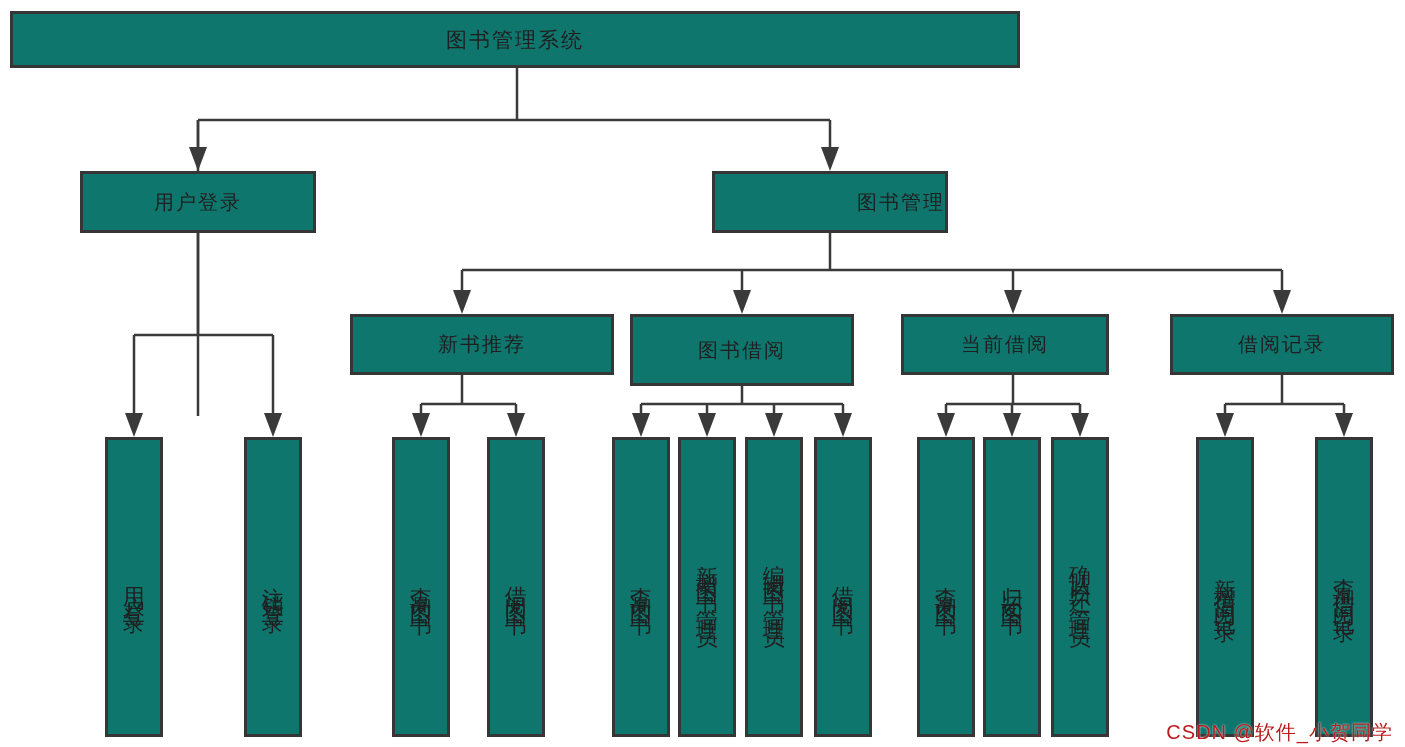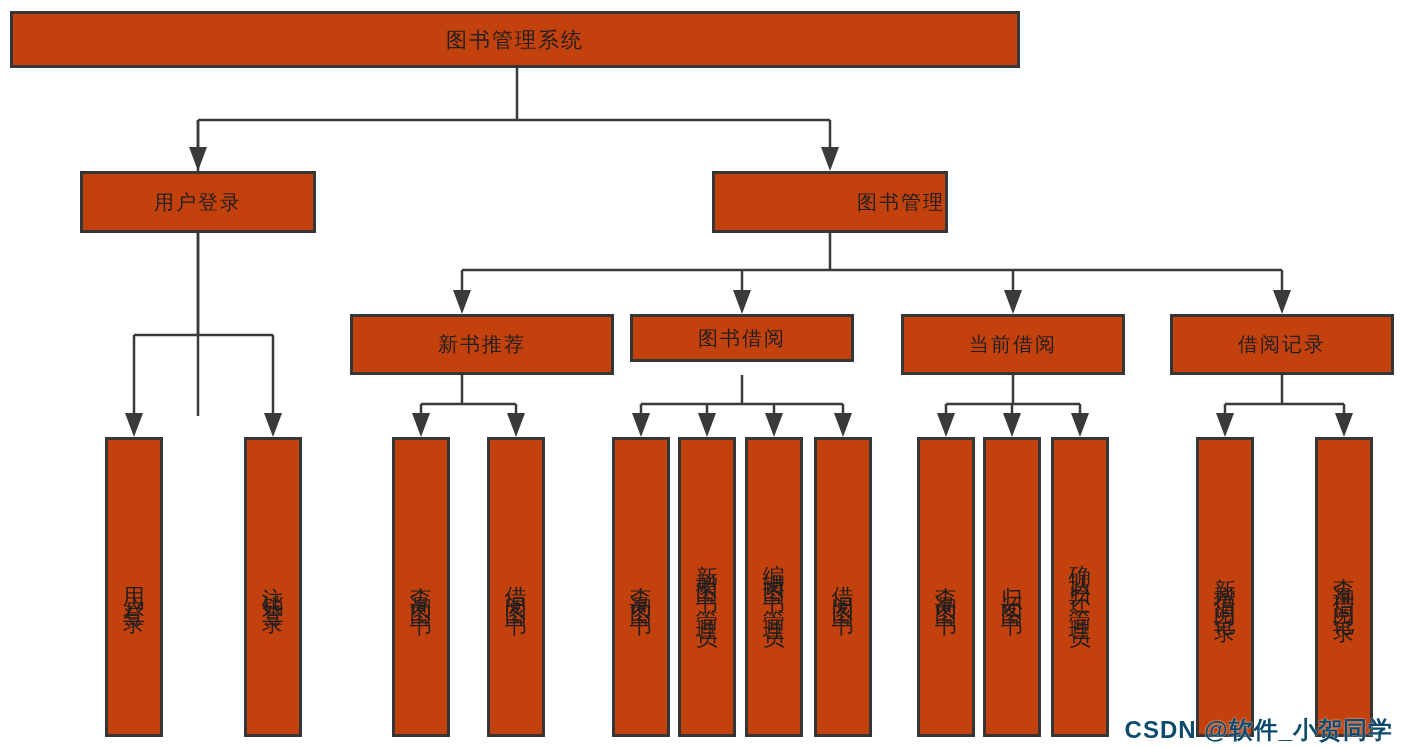--- a/index.html
+++ b/index.html
@@ -17,21 +17,21 @@
   }
   .wires {
     position: absolute;
     left: 0;
     top: 0;
     width: 1405px;
     height: 747px;
   }
   .node {
     position: absolute;
-    background: #c2410c;
+    background: #0f766e;
     border: 3px solid #363636;
     box-sizing: border-box;
     display: flex;
     align-items: center;
     justify-content: center;
     color: #1f1f1f;
   }
   .hbox {
     font-size: 20px;
     letter-spacing: 2px;
@@ -48,48 +48,47 @@
     line-height: 1.15;
     top: 437px;
     width: 58px;
     height: 300px;
   }
   
   .n-root { left: 10px;  top: 11px;  width: 1010px; height: 57px; }
   .n-l2a  { left: 80px;  top: 171px; width: 236px;  height: 62px; }
   .n-l2b  { left: 712px; top: 171px; width: 236px;  height: 62px; justify-content: flex-end; }
   .n-l3a  { left: 350px; top: 314px; width: 264px;  height: 61px; }
-  .n-l3b  { left: 630px; top: 314px; width: 224px;  height: 48px; }
-  .n-l3c  { left: 901px; top: 314px; width: 224px;  height: 61px; }
+  .n-l3b  { left: 630px; top: 314px; width: 224px;  height: 72px; }
+  .n-l3c  { left: 901px; top: 314px; width: 208px;  height: 61px; }
   .n-l3d  { left: 1170px; top: 314px; width: 224px; height: 61px; }
   
   .lf1  { left: 105px; }
   .lf2  { left: 244px; }
   .lf3  { left: 392px; }
   .lf4  { left: 487px; }
   .lf5  { left: 612px; }
   .lf6  { left: 678px; }
   .lf7  { left: 745px; }
   .lf8  { left: 814px; }
   .lf9  { left: 917px; }
   .lf10 { left: 983px; }
   .lf11 { left: 1051px; }
   .lf12 { left: 1196px; }
   .lf13 { left: 1315px; }
   .watermark {
     position: absolute;
     right: 12px;
     bottom: 1px;
-    font-size: 24px;
+    font-size: 20px;
     letter-spacing: 1px;
-    color: #0c4a6e;
+    color: #b91c1c;
     text-shadow: 0 0 2px rgba(255,255,255,0.9);
     z-index: 5;
     white-space: nowrap;
-    font-weight: bold;
   }
 </style>
 </head>
 <body>
 
 <div class="canvas">
 
   <svg class="wires" viewBox="0 0 1405 747" xmlns="http://www.w3.org/2000/svg">
     <g stroke="#3a3a3a" stroke-width="2.5" fill="none">
 

